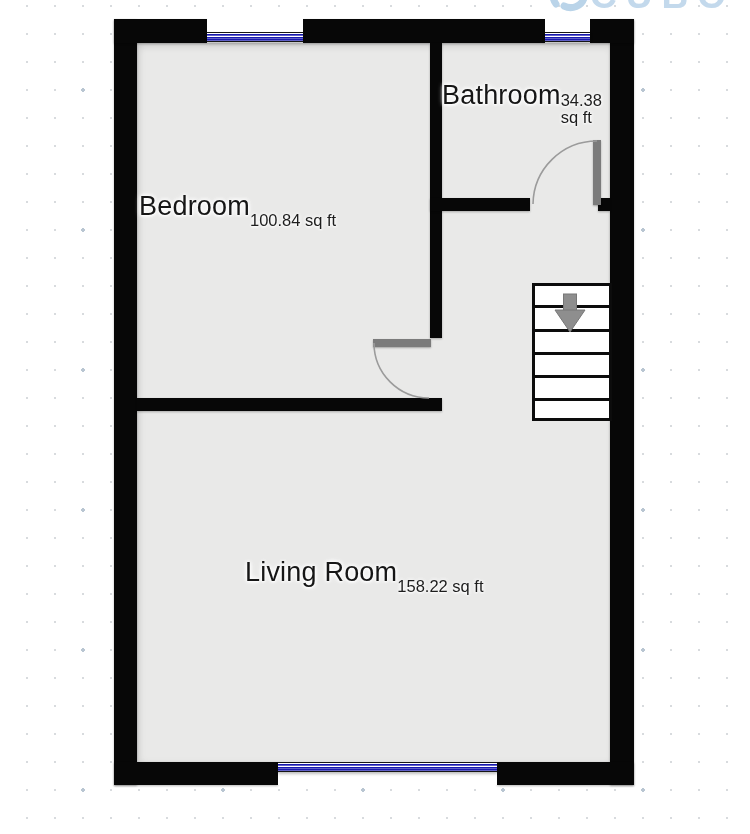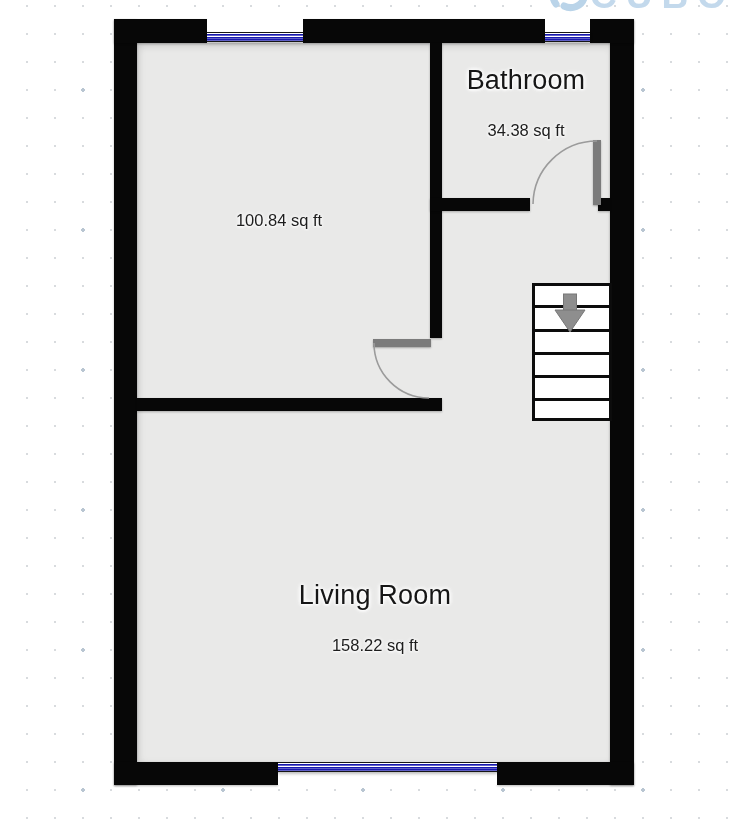--- a/index.html
+++ b/index.html
@@ -42,21 +42,21 @@
   
   .stairs{
     position:absolute;left:532px;top:283px;width:80px;height:138px;
     background:#ffffff;border:3px solid #0c0c0c;box-sizing:border-box;
   }
   .tread{position:absolute;left:0;right:0;height:3px;background:#0c0c0c;}
   
   .door-leaf{position:absolute;background:#7b7b7b;box-shadow:0 1px 2px rgba(0,0,0,.3);}
   
   .room-label{
-    position:absolute;display:flex;flex-direction:column;align-items:center;
+    position:absolute;display:flex;flex-direction:row;align-items:center;
     text-align:left;color:#161616;pointer-events:none;
   }
   .room-name{
     font-size:27px;line-height:1.1;font-weight:400;letter-spacing:.2px;
     text-shadow:0 0 4px #fff,0 0 4px #fff,0 0 6px #fff,0 1px 2px #fff;
   }
   .room-area{
     margin-top:26px;font-size:16.5px;line-height:1;color:#1d1d1d;
     text-shadow:0 0 4px #fff,0 0 4px #fff,0 1px 2px #fff;
   }
@@ -120,26 +120,27 @@
   <svg class="overlay" width="750" height="834" viewBox="0 0 750 834">
     <path d="M533,204 A64,64 0 0 1 597,141" fill="none" stroke="#9b9b9b" stroke-width="1.6"></path>
     <path d="M374,343 A55,55 0 0 0 429,398" fill="none" stroke="#9b9b9b" stroke-width="1.6"></path>
     <g>
       <rect x="563.5" y="294" width="13" height="17" fill="#8e8e8e" stroke="#777" stroke-width="1"></rect>
       <polygon points="555,310 585,310 570,332" fill="#8e8e8e" stroke="#777" stroke-width="1"></polygon>
     </g>
   </svg>
 
   <div class="room-label" style="left:139px;top:186px;width:280px;">
+    <div class="room-name">Bedroom</div>
     <div class="room-area">100.84 sq ft</div>
   </div>
 
   <div class="room-label" style="left:442px;top:66px;width:168px;">
     <div class="room-name">Bathroom</div>
     <div class="room-area">34.38 sq ft</div>
   </div>
 
-  <div class="room-label" style="left:245px;top:581px;width:260px;">
+  <div class="room-label" style="left:245px;top:552px;width:260px;">
     <div class="room-name">Living Room</div>
     <div class="room-area">158.22 sq ft</div>
   </div>
 
 </div>
 
 </body></html>

